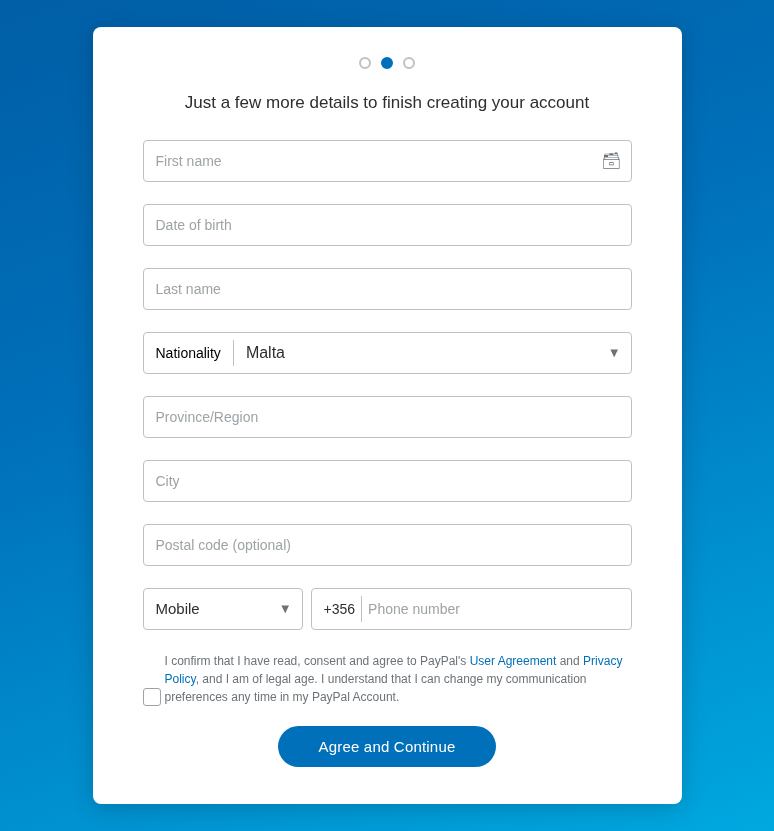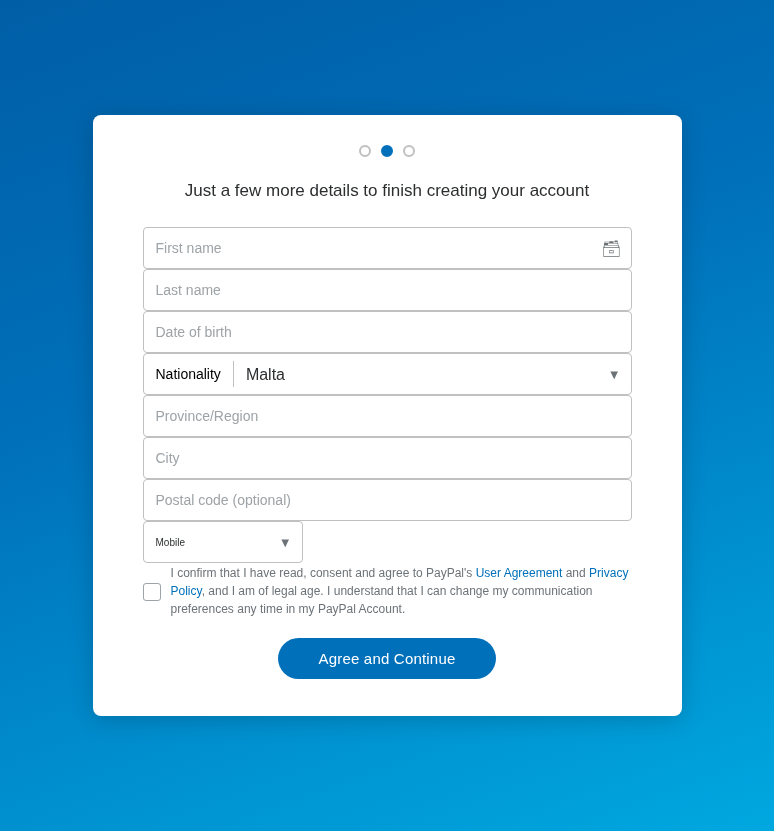--- a/index.html
+++ b/index.html
@@ -48,21 +48,21 @@
     .card-title {
       text-align: center;
       font-size: 17px;
       color: #2c2e2f;
       line-height: 1.45;
       margin-bottom: 24px;
       font-weight: 400;
     }
 
     .form-group {
-      margin-bottom: 0;
+      margin-bottom: 22px;
     }
 
     .input-wrap {
       position: relative;
       display: flex;
       align-items: center;
     }
 
     .form-input {
       width: 100%;
@@ -146,21 +146,21 @@
       border-radius: 4px;
       height: 42px;
       background: #fff;
     }
 
     .phone-type-select {
       width: 100%;
       border: none;
       outline: none;
       padding: 0 12px;
-      font-size: 10px;
+      font-size: 15px;
       color: #2c2e2f;
       background: transparent;
       appearance: none;
       -webkit-appearance: none;
       cursor: pointer;
       height: 100%;
     }
 
     .phone-type-arrow {
       position: absolute;
@@ -204,22 +204,22 @@
       background: transparent;
       height: 100%;
     }
 
     .phone-input::placeholder {
       color: #9da3a6;
     }
 
     .consent-area {
       display: flex;
-      align-items: center;
-      gap: 10px;
+      align-items: flex-end;
+      gap: 4px;
       margin: 1px 0 20px 0;
     }
 
     .consent-checkbox {
       width: 18px;
       height: 18px;
       min-width: 18px;
       border: 1.5px solid #9da3a6;
       border-radius: 3px;
       background: #fff;
@@ -268,27 +268,27 @@
 
   <div class="form-group">
     <div class="input-wrap">
       <input class="form-input" type="text" placeholder="First name" style="">
       <span class="input-icon">🗃</span>
     </div>
   </div>
 
   <div class="form-group">
     <div class="input-wrap">
+      <input class="form-input" type="text" placeholder="Date of birth" style="">
+    </div>
+  </div>
+
+  <div class="form-group">
+    <div class="input-wrap">
       <input class="form-input" type="text" placeholder="Last name" style="">
-    </div>
-  </div>
-
-  <div class="form-group">
-    <div class="input-wrap">
-      <input class="form-input" type="text" placeholder="Date of birth" style="">
     </div>
   </div>
 
   <div class="form-group">
     <div class="nationality-row">
       <span class="nationality-label">Nationality</span>
       <div class="nationality-divider"></div>
       <select class="nationality-select">
         <option>Malta</option>
         <option>United Kingdom</option>
@@ -326,20 +326,25 @@
   <div class="form-group">
     <div class="phone-row">
       <div class="phone-type-wrap">
         <select class="phone-type-select">
           <option>Mobile</option>
           <option>Home</option>
           <option>Work</option>
         </select>
         <span class="phone-type-arrow">▼</span>
       </div>
+      <div class="phone-number-wrap">
+        <span class="phone-code">+356</span>
+        <div class="phone-divider"></div>
+        <input class="phone-input" type="tel" placeholder="Phone number" style="">
+      </div>
     </div>
   </div>
 
   <div class="consent-area">
     <div class="consent-checkbox"></div>
     <span class="consent-text">
       <span>I confirm that I have read, consent and agree to PayPal's </span><a class="consent-link">User Agreement</a><span> and </span><a class="consent-link">Privacy Policy</a><span>, and I am of legal age. I understand that I can change my communication preferences any time in my PayPal Account.</span>
     </span>
   </div>
 

